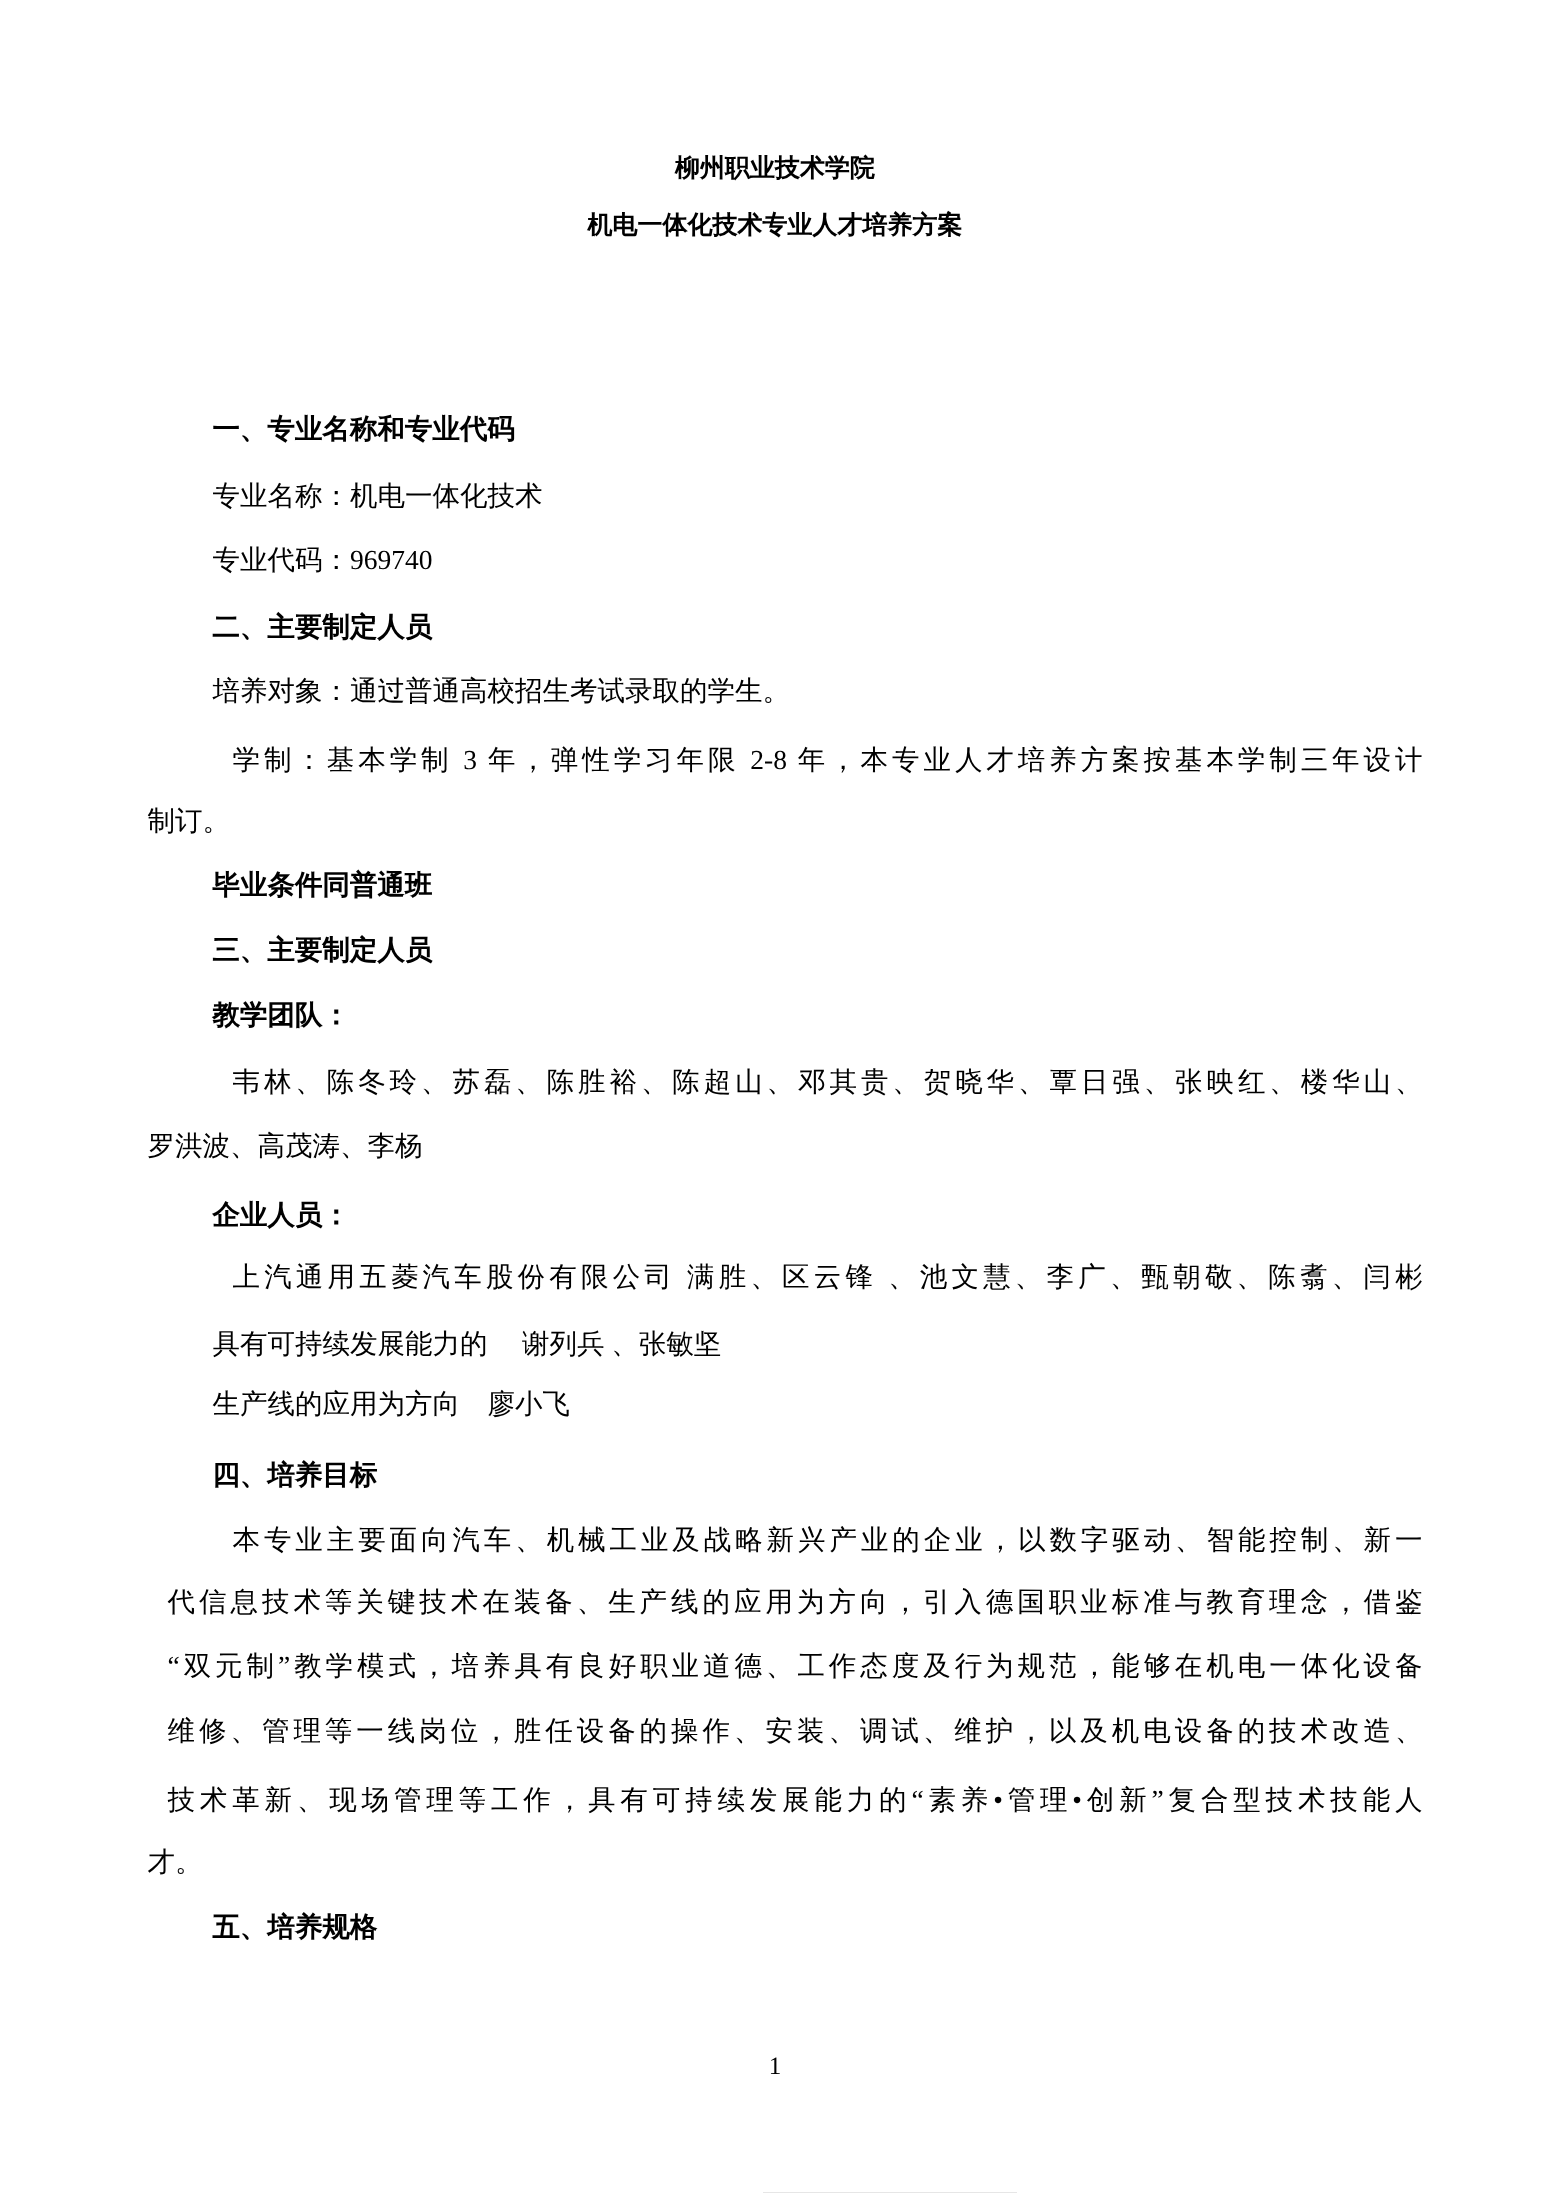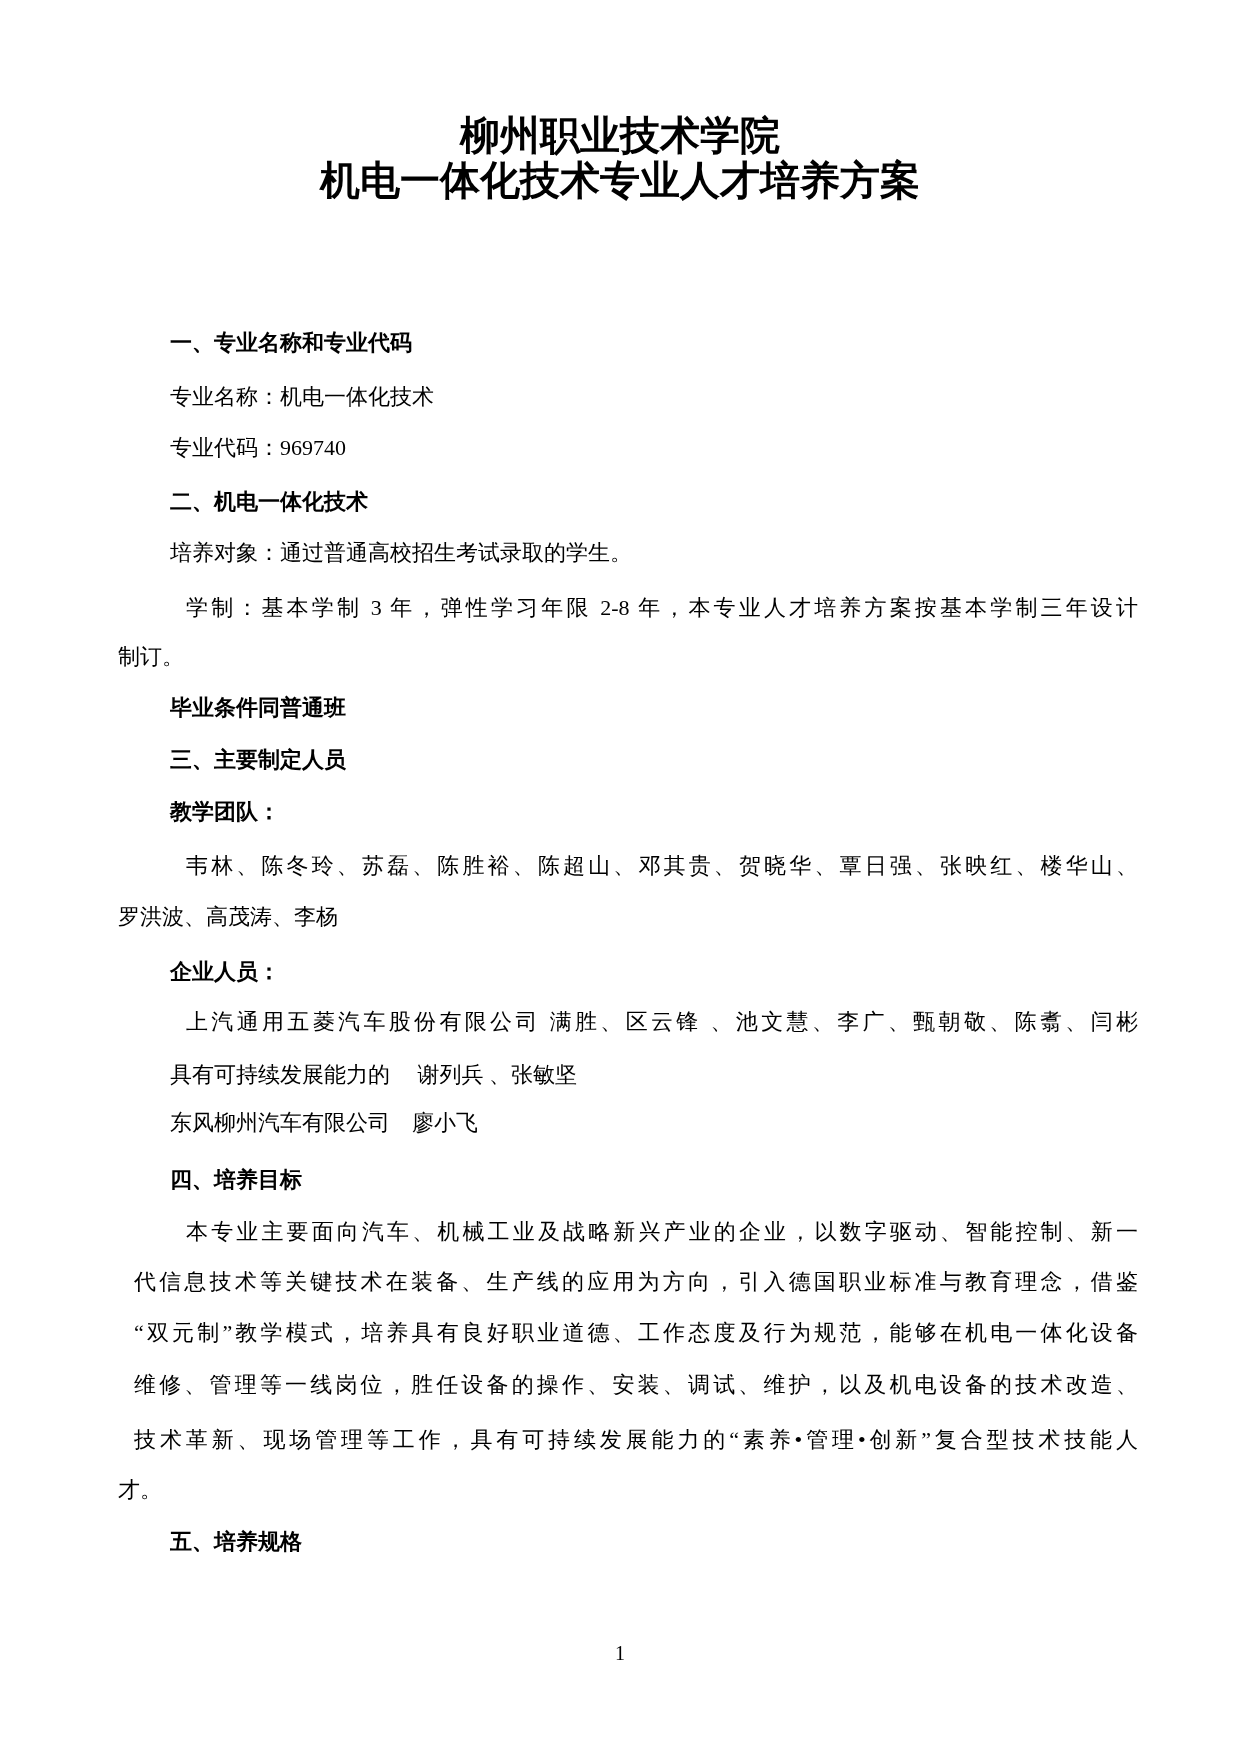--- a/index.html
+++ b/index.html
@@ -15,21 +15,21 @@
     background: #ffffff;
     color: #000000;
     overflow: hidden;
   }
   .title-block {
     position: absolute;
     top: 113px;
     left: 0;
     width: 1240px;
     text-align: center;
-    font-size: 40px;
+    font-size: 20px;
     line-height: 45px;
     font-weight: bold;
     font-family: "Liberation Sans", "DejaVu Sans", sans-serif;
   }
   .ln {
     position: absolute;
     left: 118px;
     width: 1004px;
     height: 50px;
     line-height: 50px;
@@ -66,33 +66,33 @@
 <div class="page">
 
   <div class="title-block">
     <div>柳州职业技术学院</div>
     <div>机电一体化技术专业人才培养方案</div>
   </div>
 
   <div class="ln b ind" style="top:318px">一、专业名称和专业代码</div>
   <div class="ln ind" style="top:372px">专业名称：机电一体化技术</div>
   <div class="ln ind" style="top:423px">专业代码：969740</div>
-  <div class="ln b ind" style="top:477px">二、机电一体化技术</div>
+  <div class="ln b ind" style="top:477px">二、主要制定人员</div>
   <div class="ln ind" style="top:528px">培养对象：通过普通高校招生考试录取的学生。</div>
   <div class="ln ind fill" style="top:583px">学制：基本学制 3 年，弹性学习年限 2-8 年，本专业人才培养方案按基本学制三年设计</div>
   <div class="ln" style="top:632px">制订。</div>
   <div class="ln b ind" style="top:735px">三、主要制定人员</div>
   <div class="ln b ind" style="top:683px">毕业条件同普通班</div>
   <div class="ln b ind" style="top:787px">教学团队：</div>
   <div class="ln ind fill" style="top:841px">韦林、陈冬玲、苏磊、陈胜裕、陈超山、邓其贵、贺晓华、覃日强、张映红、楼华山、</div>
   <div class="ln" style="top:892px">罗洪波、高茂涛、李杨</div>
   <div class="ln b ind" style="top:947px">企业人员：</div>
   <div class="ln ind fill" style="top:997px">上汽通用五菱汽车股份有限公司  满胜、区云锋 、池文慧、李广、甄朝敬、陈翥、闫彬</div>
   <div class="ln ind" style="top:1050px">具有可持续发展能力的　 谢列兵 、张敏坚</div>
-  <div class="ln ind" style="top:1098px">东风柳州汽车有限公司　廖小飞</div>
+  <div class="ln ind" style="top:1098px">生产线的应用为方向　廖小飞</div>
   <div class="ln b ind" style="top:1155px">四、培养目标</div>
   <div class="ln ind fill" style="top:1207px">本专业主要面向汽车、机械工业及战略新兴产业的企业，以数字驱动、智能控制、新一</div>
   <div class="ln fill" style="top:1257px">代信息技术等关键技术在装备、生产线的应用为方向，引入德国职业标准与教育理念，借鉴</div>
   <div class="ln fill" style="top:1360px">维修、管理等一线岗位，胜任设备的操作、安装、调试、维护，以及机电设备的技术改造、</div>
   <div class="ln fill" style="top:1308px">“双元制”教学模式，培养具有良好职业道德、工作态度及行为规范，能够在机电一体化设备</div>
   <div class="ln fill" style="top:1415px">技术革新、现场管理等工作，具有可持续发展能力的“素养•管理•创新”复合型技术技能人</div>
   <div class="ln" style="top:1465px">才。</div>
   <div class="ln b ind" style="top:1517px">五、培养规格</div>
 
   <div class="page-number">1</div>

